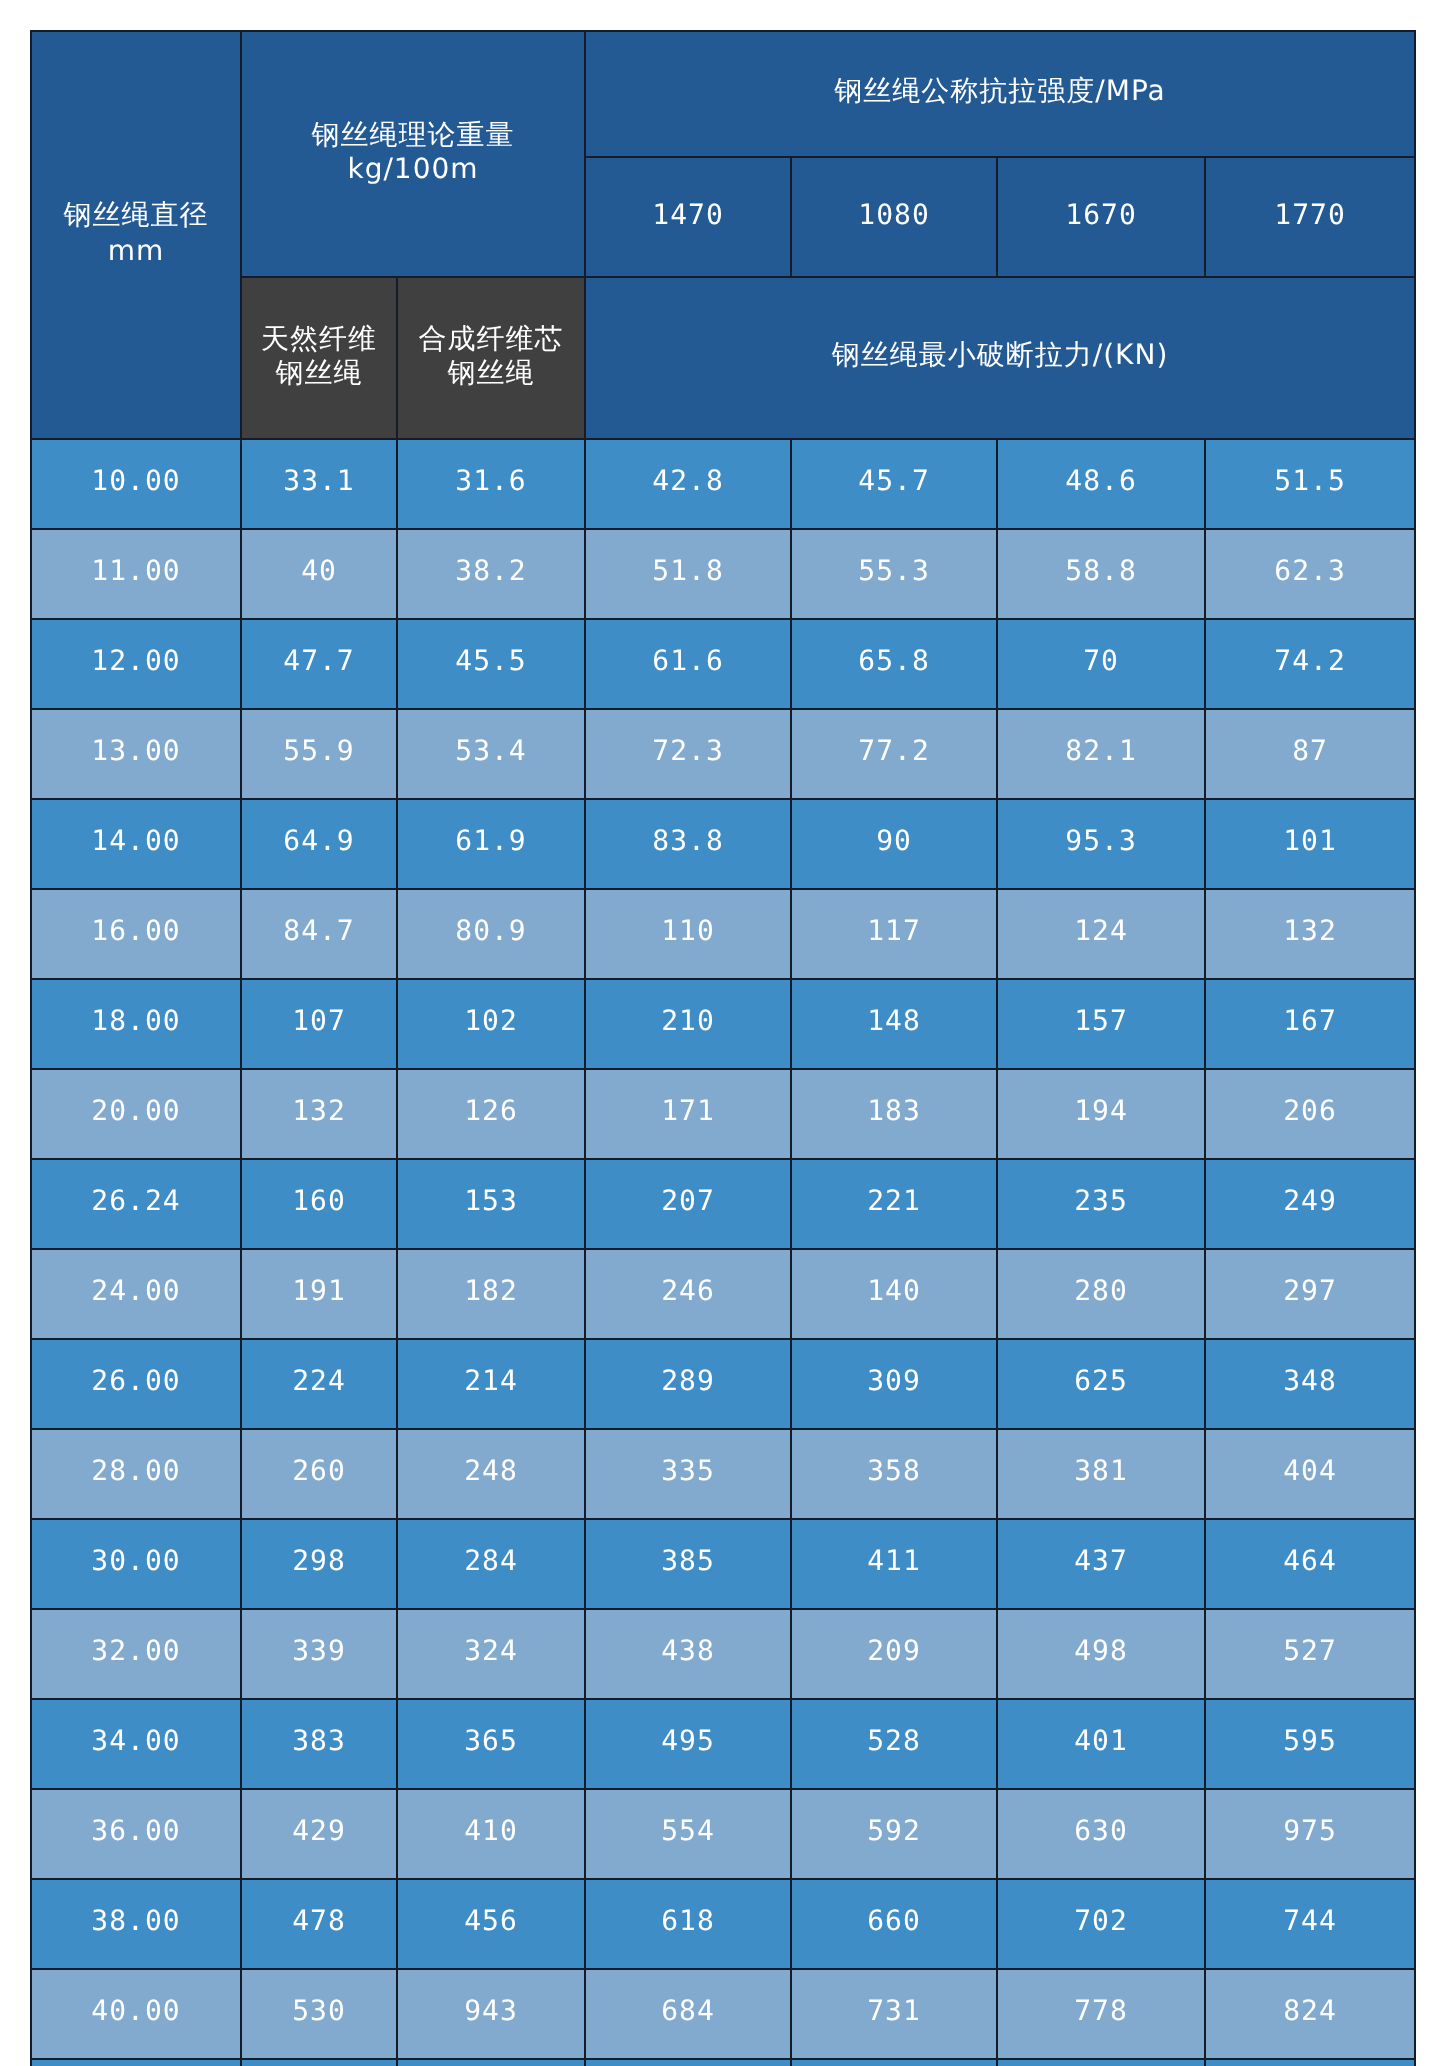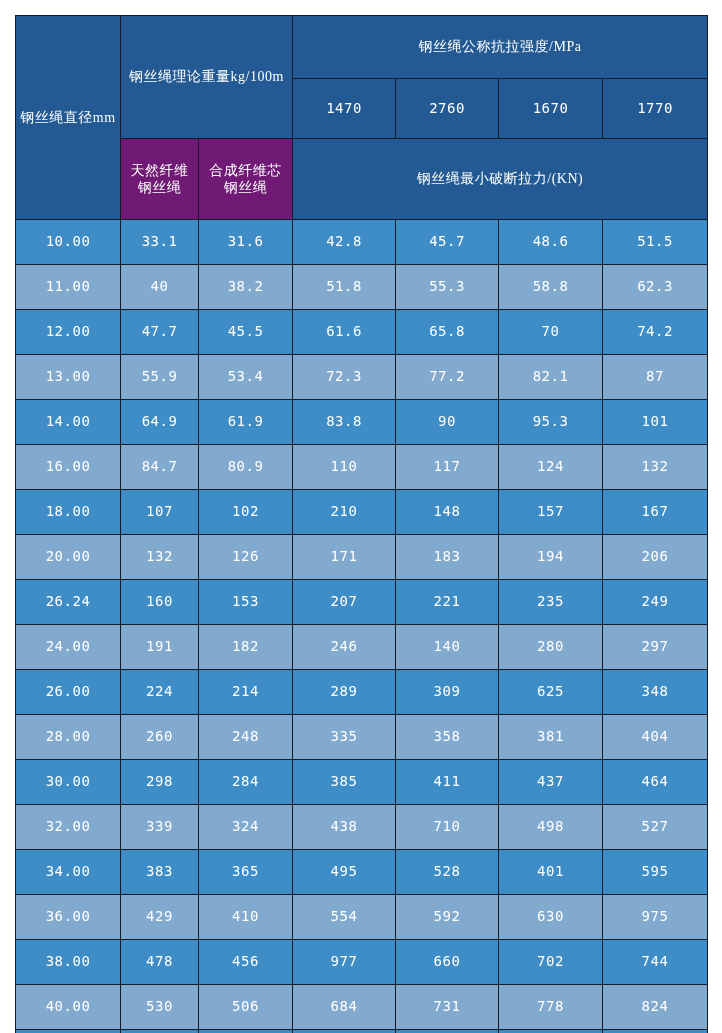--- a/index.html
+++ b/index.html
@@ -31,24 +31,23 @@
     vertical-align: middle;
     font-weight: normal;
     padding: 2px 3px;
     line-height: 1.25;
     letter-spacing: 0.5px;
   }
   
   .hdr {
     background: #235A93;
     font-size: 14px;
-    font-family: Liberation Serif, serif;
   }
   .hdr-sub {
-    background: #701a75;
+    background: #404040;
     font-size: 14px;
   }
   .hdr-num {
     background: #235A93;
     font-size: 14px;
     font-family: "DejaVu Sans Mono", "Liberation Mono", monospace;
     letter-spacing: 1px;
   }
   
   tbody tr td {
@@ -89,21 +88,21 @@
         <col class="c6">
     </colgroup>
     <thead>
       <tr>
         <th class="hdr h-diam" rowspan="3">钢丝绳直径mm</th>
         <th class="hdr h-weight" colspan="2" rowspan="2">钢丝绳理论重量kg/100m</th>
         <th class="hdr h-strength" colspan="4">钢丝绳公称抗拉强度/MPa</th>
       </tr>
       <tr>
         <th class="hdr-num h-grade">1470</th>
-        <th class="hdr-num h-grade">2760</th>
+        <th class="hdr-num h-grade">1080</th>
         <th class="hdr-num h-grade">1670</th>
         <th class="hdr-num h-grade">1770</th>
       </tr>
       <tr>
         <th class="hdr-sub h-fiber">天然纤维<br>钢丝绳</th>
         <th class="hdr-sub h-fiber">合成纤维芯<br>钢丝绳</th>
         <th class="hdr h-break" colspan="4">钢丝绳最小破断拉力/(KN)</th>
       </tr>
     </thead>
     <tbody id="table-body">
@@ -222,21 +221,21 @@
           <td>385</td>
           <td>411</td>
           <td>437</td>
           <td>464</td>
         </tr>
         <tr class="row-even">
           <td>32.00</td>
           <td>339</td>
           <td>324</td>
           <td>438</td>
-          <td>710</td>
+          <td>209</td>
           <td>498</td>
           <td>527</td>
         </tr>
         <tr class="row-odd">
           <td>34.00</td>
           <td>383</td>
           <td>365</td>
           <td>495</td>
           <td>528</td>
           <td>401</td>
@@ -248,29 +247,29 @@
           <td>410</td>
           <td>554</td>
           <td>592</td>
           <td>630</td>
           <td>975</td>
         </tr>
         <tr class="row-odd">
           <td>38.00</td>
           <td>478</td>
           <td>456</td>
-          <td>977</td>
+          <td>618</td>
           <td>660</td>
           <td>702</td>
           <td>744</td>
         </tr>
         <tr class="row-even">
           <td>40.00</td>
           <td>530</td>
-          <td>506</td>
+          <td>943</td>
           <td>684</td>
           <td>731</td>
           <td>778</td>
           <td>824</td>
         </tr>
         <tr class="row-odd">
           <td>42.00</td>
           <td>584</td>
           <td>557</td>
           <td>755</td>

